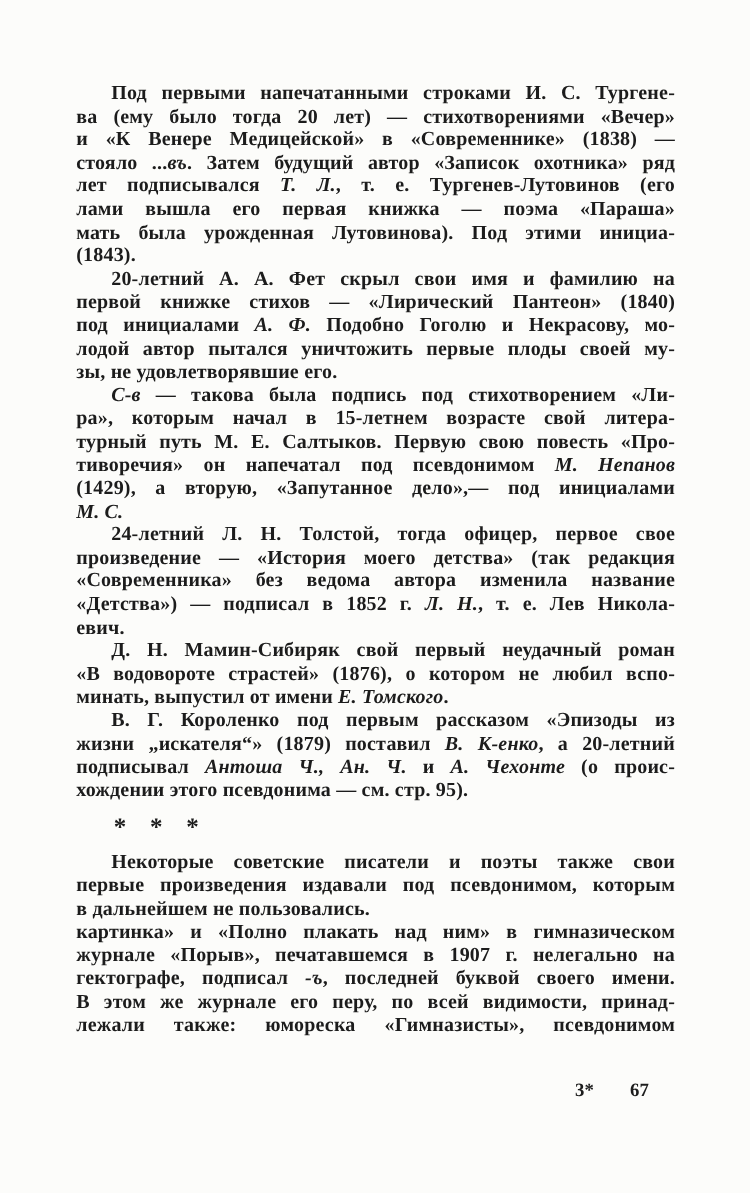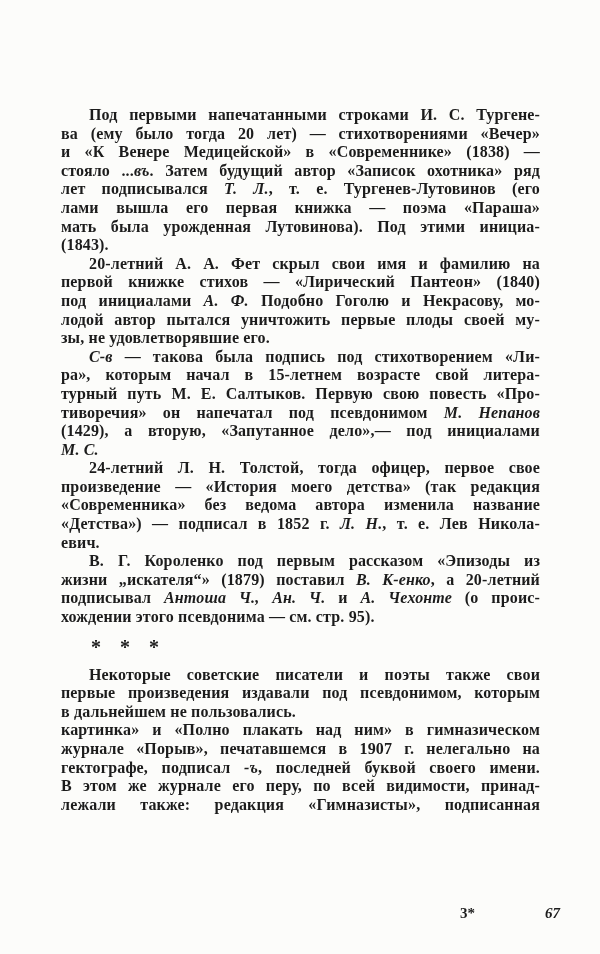--- a/index.html
+++ b/index.html
@@ -10,21 +10,20 @@
     width: 600px;
     height: 954px;
     position: relative;
     overflow: hidden;
     background: #fcfcfa;
   }
   .scan-page {
     position: absolute;
     inset: 0;
     background: #fcfcfa;
-    margin-top: 40px;
   }
   .body-text {
     position: absolute;
     left: 61px;
     top: 66px;
     width: 479px;
     font-family: "Liberation Serif", "DejaVu Serif", serif;
     font-weight: bold;
     font-size: 16px;
     line-height: 18.6px;
@@ -53,21 +52,21 @@
     letter-spacing: 0;
   }
   .footer-mark {
     position: absolute;
     font-family: "Liberation Serif", "DejaVu Serif", serif;
     font-weight: bold;
     font-size: 15px;
     color: #1c1c1c;
   }
   .sig  { left: 460px; top: 865px; }
-  .pageno { left: 545px; top: 865px; font-style: italic; }
+  .pageno { left: 504px; top: 865px; }
 </style>
 </head>
 <body>
 
 <div class="scan-page">
   <div class="body-text">
       <div class="para">
         <div class="line ind"><span>Под первыми напечатанными строками И. С. Тургене-</span></div>
         <div class="line"><span>ва (ему было тогда 20 лет) — стихотворениями «Вечер»</span></div>
         <div class="line"><span>и «К Венере Медицейской» в «Современнике» (1838) —</span></div>
@@ -93,34 +92,39 @@
         <div class="line end"><span class="it">М. С.</span></div>
       </div>
       <div class="para">
         <div class="line ind"><span>24-летний Л. Н. Толстой, тогда офицер, первое свое</span></div>
         <div class="line"><span>произведение — «История моего детства» (так редакция</span></div>
         <div class="line"><span>«Современника» без ведома автора изменила название</span></div>
         <div class="line"><span>«Детства») — подписал в 1852 г. </span><span class="it">Л. Н.</span><span>, т. е. Лев Никола-</span></div>
         <div class="line end"><span>евич.</span></div>
       </div>
       <div class="para">
+        <div class="line ind"><span>Д. Н. Мамин-Сибиряк свой первый неудачный роман</span></div>
+        <div class="line"><span>«В водовороте страстей» (1876), о котором не любил вспо-</span></div>
+        <div class="line end"><span>минать, выпустил от имени </span><span class="it">Е. Томского</span><span>.</span></div>
+      </div>
+      <div class="para">
         <div class="line ind"><span>В. Г. Короленко под первым рассказом «Эпизоды из</span></div>
         <div class="line"><span>жизни „искателя“» (1879) поставил </span><span class="it">В. К-енко</span><span>, а 20-летний</span></div>
         <div class="line"><span>подписывал </span><span class="it">Антоша Ч., Ан. Ч.</span><span> и </span><span class="it">А. Чехонте</span><span> (о проис-</span></div>
         <div class="line end"><span>хождении этого псевдонима — см. стр. 95).</span></div>
       </div>
       <div class="sep">* * *</div>
       <div class="para">
         <div class="line ind"><span>Некоторые советские писатели и поэты также свои</span></div>
         <div class="line"><span>первые произведения издавали под псевдонимом, которым</span></div>
         <div class="line end"><span>в дальнейшем не пользовались.</span></div>
       </div>
       <div class="para">
         <div class="line"><span>картинка» и «Полно плакать над ним» в гимназическом</span></div>
         <div class="line"><span>журнале «Порыв», печатавшемся в 1907 г. нелегально на</span></div>
         <div class="line"><span>гектографе, подписал </span><span class="it">-ъ</span><span>, последней буквой своего имени.</span></div>
         <div class="line"><span>В этом же журнале его перу, по всей видимости, принад-</span></div>
-        <div class="line"><span>лежали также: редакция «Гимназисты», подписанная</span></div>
+        <div class="line"><span>лежали также: юмореска «Гимназисты», псевдонимом</span></div>
       </div>
     </div>
   <span class="footer-mark sig">3*</span>
   <span class="footer-mark pageno">67</span>
 </div>
 
 </body></html>

